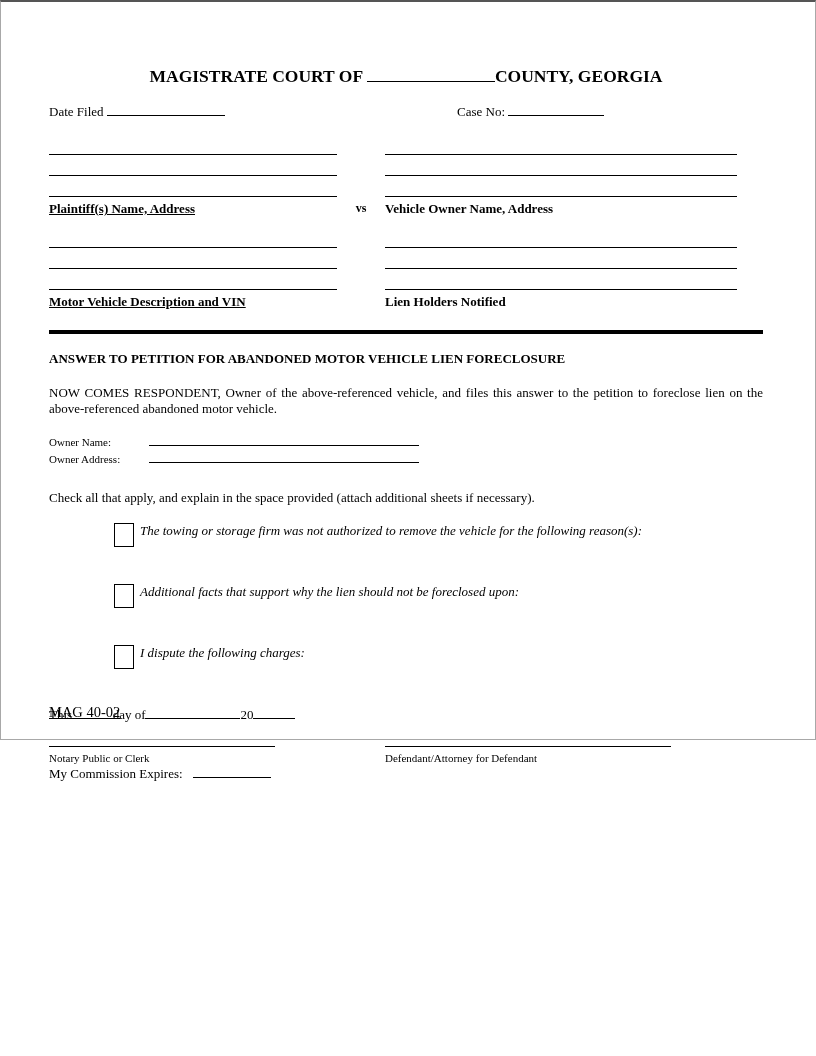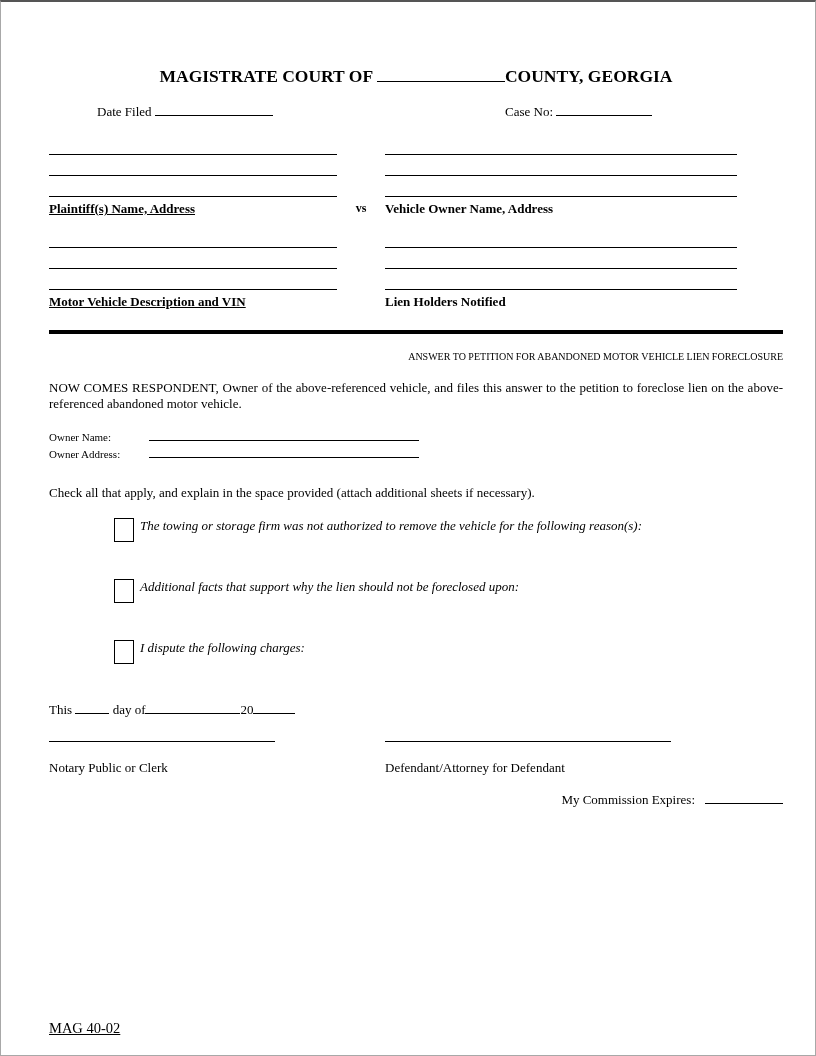--- a/index.html
+++ b/index.html
@@ -4,56 +4,56 @@
 <style>
   * { margin:0; padding:0; box-sizing:border-box; }
   html, body { background:#ffffff; }
   body {
     width:816px; height:1056px;
     font-family:"Liberation Serif", serif;
     color:#000;
   }
   .page {
     position:relative;
-    width:816px; height:1056px;
-    padding:64px 32px 0 48px;
+    width:816px; height:740px;
+    padding:64px 52px 0 48px;
     border:1px solid #a8a8a8;
     border-top:2px solid #555;
     background:#fff;
   }
   .title {
     text-align:center;
     font-size:17.5px;
     font-weight:bold;
     white-space:nowrap;
   }
   .blank {
     display:inline-block;
     border-bottom:1px solid #000;
     height:13px;
     vertical-align:baseline;
   }
   .title-blank { width:128px; height:14px; }
 
-  .filed-row { display:flex; margin-top:16px; font-size:13px;margin-left:48px; }
+  .filed-row { display:flex; margin-top:16px; font-size:13px; }
   .filed-left { width:360px; }
   .filed-right { padding-left:48px; }
   .date-filed-blank { width:118px; }
   .case-no-blank { width:96px; }
 
   .parties { display:flex; margin-top:14px; }
   .pcol-left { width:288px;text-decoration:underline; }
   .vs-cell { width:48px; text-align:center; font-weight:bold; font-size:12px; padding-top:67px; }
   .pcol-right { width:352px; }
   .fline { height:21px; border-bottom:1px solid #000; }
   .col-label { font-weight:bold; font-size:13px; padding:4px 0 10px 0; line-height:16px; }
 
   .rule { height:4px; background:#000; margin-top:10px; }
 
-  .ans-heading { text-align:right; font-weight:normal; font-size:10px; margin-top:17px; }
+  .ans-heading { text-align:left; font-weight:bold; font-size:13px; margin-top:17px; }
 
   .intro { margin-top:18px; font-size:13px; line-height:15.5px; text-align:justify; }
 
   .owner-block { margin-top:17px; }
   .owner-row { display:flex; font-size:11px; line-height:15px; align-items:baseline; }
   .owner-row .lbl { width:100px; }
   .owner-blank { width:270px; }
 
   .date-row { margin-top:27px; font-size:13px; }
   .date-interest-blank { width:115px; }
@@ -70,24 +70,24 @@
   .day-blank { width:34px; }
   .month-blank { width:95px; }
   .year-blank { width:42px; }
 
   .sig-row { display:flex; margin-top:23px; }
   .sig-line { height:1px; border-bottom:1px solid #000; }
   .sig-left { width:226px; }
   .sig-gap { width:110px; }
   .sig-right { width:286px; }
 
-  .sig-labels { display:flex; font-size:13px; margin-top:18px; }
+  .sig-labels { display:flex; font-size:11px; margin-top:5px; }
   .sig-labels .left-cell { width:336px; }
 
-  .commission-row { font-size:13px; margin-top:15px;text-align:right; }
+  .commission-row { font-size:13px; margin-top:1px; }
   .commission-blank { width:78px; margin-left:10px; }
 
   .form-number { position:absolute; left:48px; bottom:18px; font-size:14.5px;text-decoration:underline; }
 </style>
 </head>
 <body>
 
 <div class="page">
 
   <div class="title"><span>MAGISTRATE COURT OF</span> <span class="blank title-blank"></span><span>COUNTY, GEORGIA</span></div>

